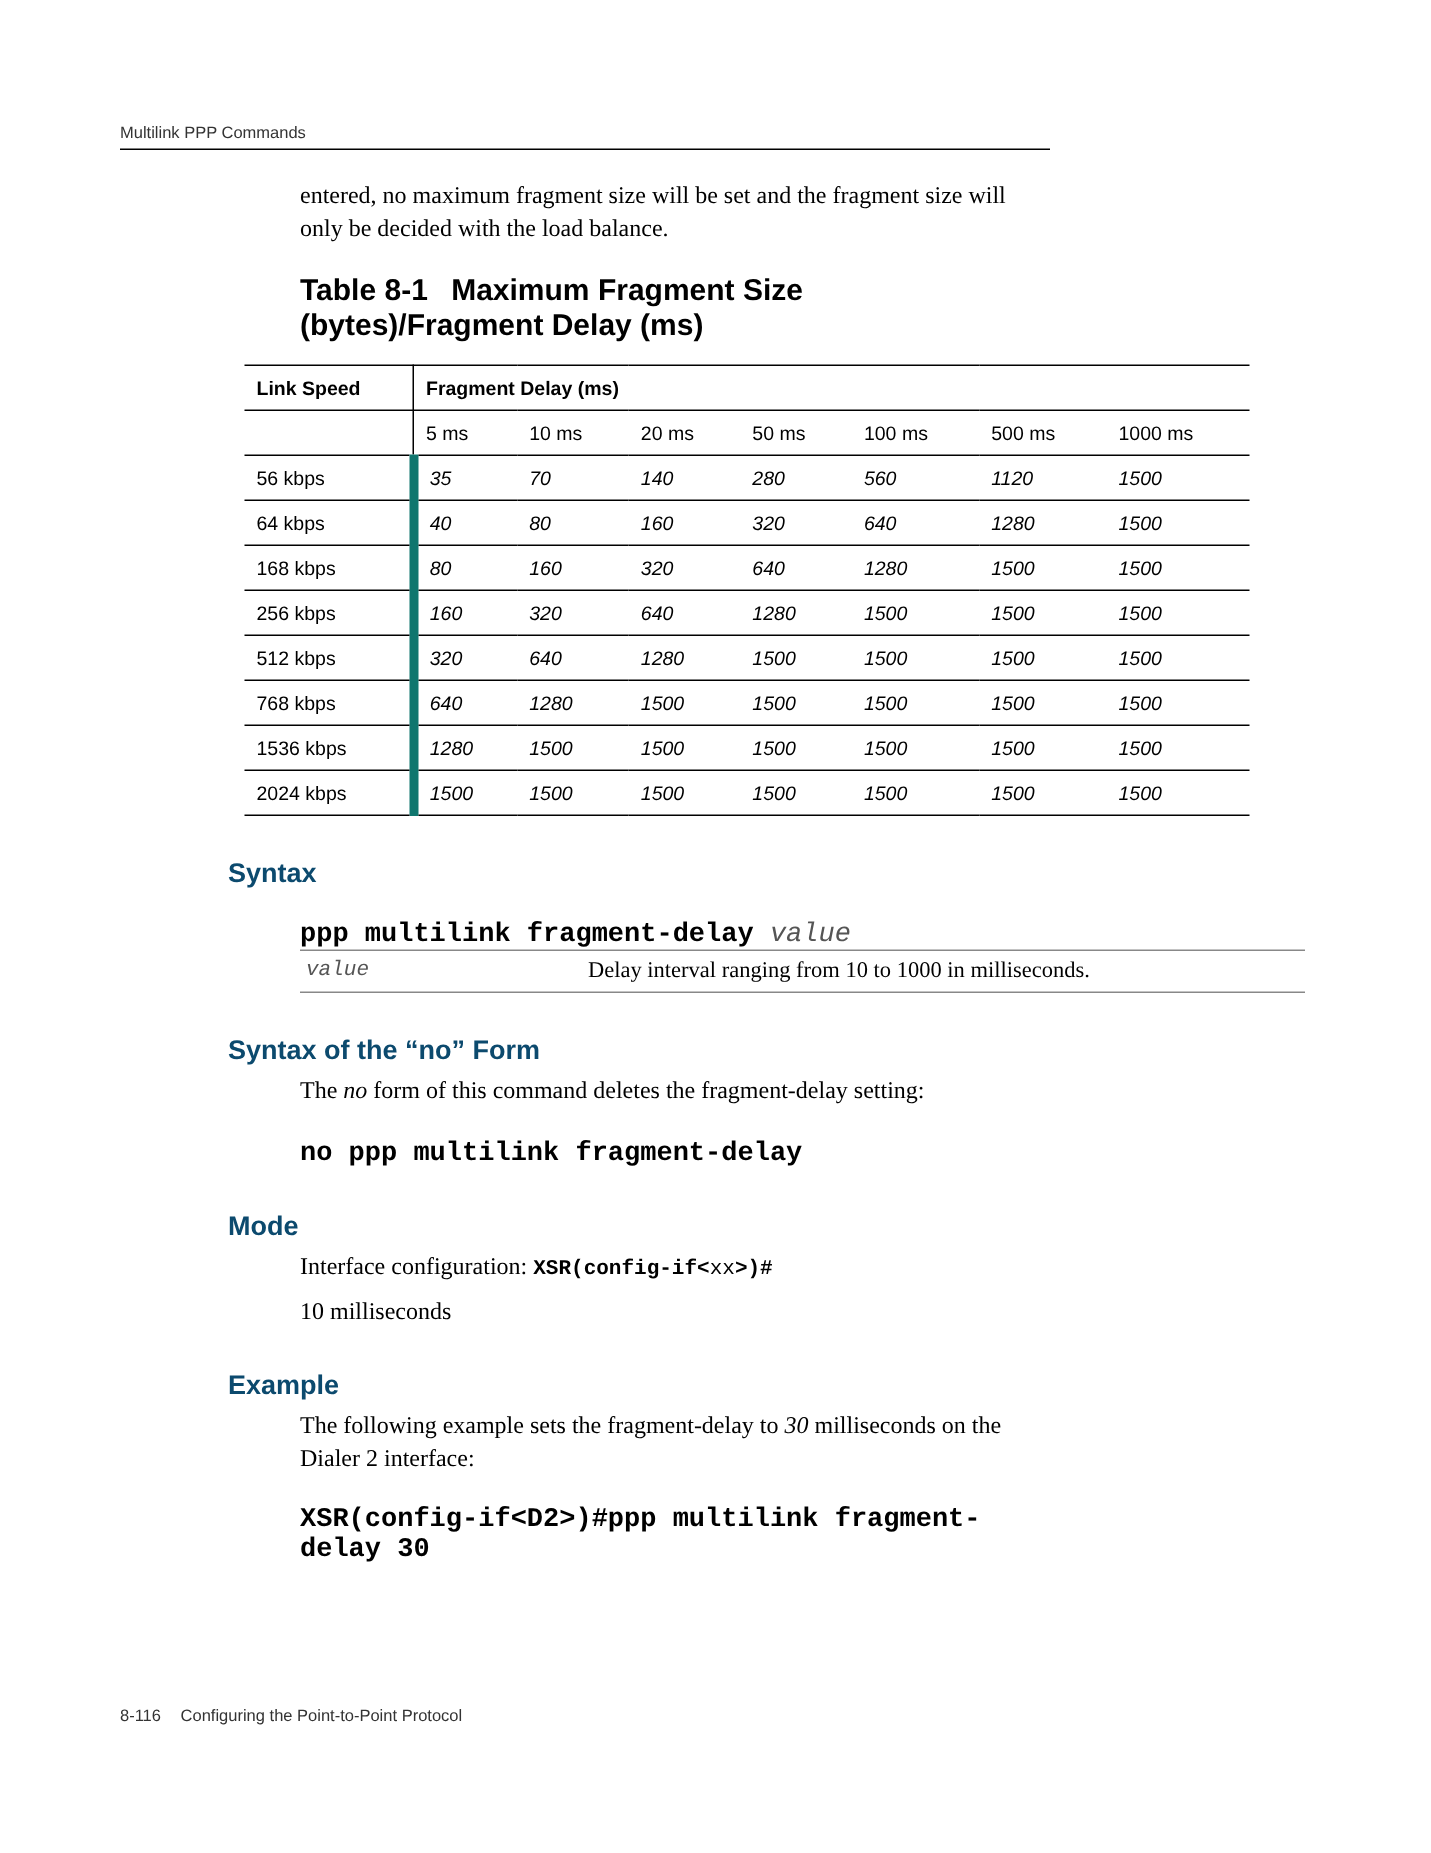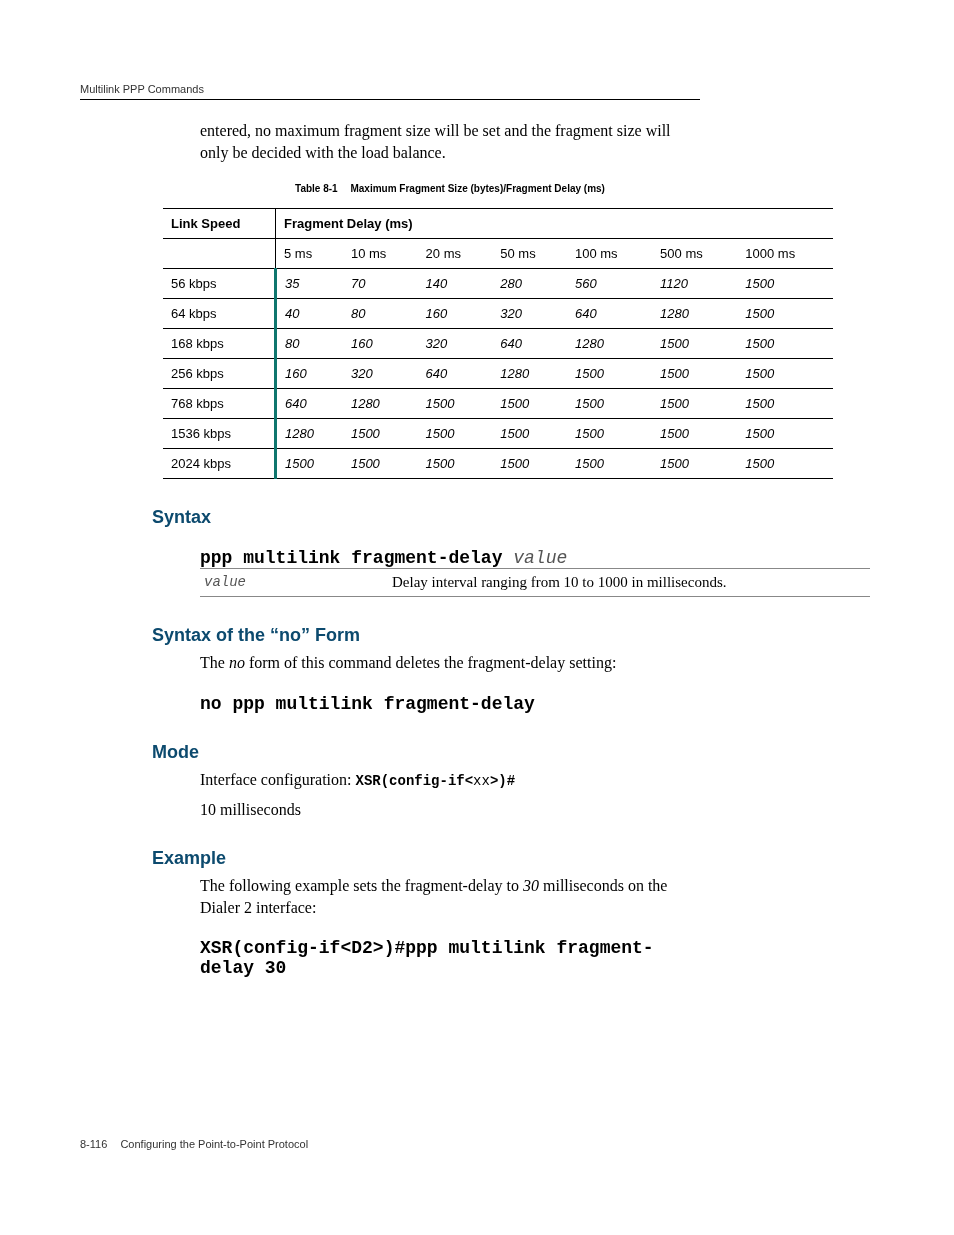--- a/index.html
+++ b/index.html
@@ -27,44 +27,43 @@
   }
   .body-text {
     font-size: 16px;
     line-height: 1.35;
     margin: 0 0 20px 0;
     padding-left: 120px;
   }
   .table-caption {
     font-family: Arial, Helvetica, sans-serif;
     font-weight: bold;
-    font-size: 10px;
+    font-size: 20px;
     margin: 0 0 14px 0;
     padding-left: 120px;
-    text-align: center;
   }
   .tcap-num { margin-right: 10px; }
   table.data {
     border-collapse: collapse;
     margin-left: 83px;
     width: 670px;
     font-family: Arial, Helvetica, sans-serif;
     font-size: 13px;
   }
   table.data th, table.data td {
     text-align: left;
     padding: 7px 8px;
     border-bottom: 1px solid #000;
   }
   table.data .top th {
     border-top: 1.5px solid #000;
     font-weight: bold;
   }
   table.data th.lh { border-right: 1px solid #000; width: 96px; }
-  table.data td.lh { border-right: 3px solid #0f766e; }
+  table.data td.lh { border-right: 6px solid #0f766e; }
   table.data .sub th { font-weight: normal; }
   table.data td.val { font-style: italic; }
   table.data tr.last td { border-bottom: 1.5px solid #000; }
   .section-h {
     font-family: Arial, Helvetica, sans-serif;
     font-weight: bold;
     font-size: 18px;
     color: #0c4a6e;
     margin: 28px 0 6px 72px;
   }
@@ -178,20 +177,30 @@
           <td class="lh">256 kbps</td>
           <td class="val">160</td>
           <td class="val">320</td>
           <td class="val">640</td>
           <td class="val">1280</td>
           <td class="val">1500</td>
           <td class="val">1500</td>
           <td class="val">1500</td>
         </tr>
     <tr>
+          <td class="lh">512 kbps</td>
+          <td class="val">320</td>
+          <td class="val">640</td>
+          <td class="val">1280</td>
+          <td class="val">1500</td>
+          <td class="val">1500</td>
+          <td class="val">1500</td>
+          <td class="val">1500</td>
+        </tr>
+    <tr>
           <td class="lh">768 kbps</td>
           <td class="val">640</td>
           <td class="val">1280</td>
           <td class="val">1500</td>
           <td class="val">1500</td>
           <td class="val">1500</td>
           <td class="val">1500</td>
           <td class="val">1500</td>
         </tr>
     <tr>

